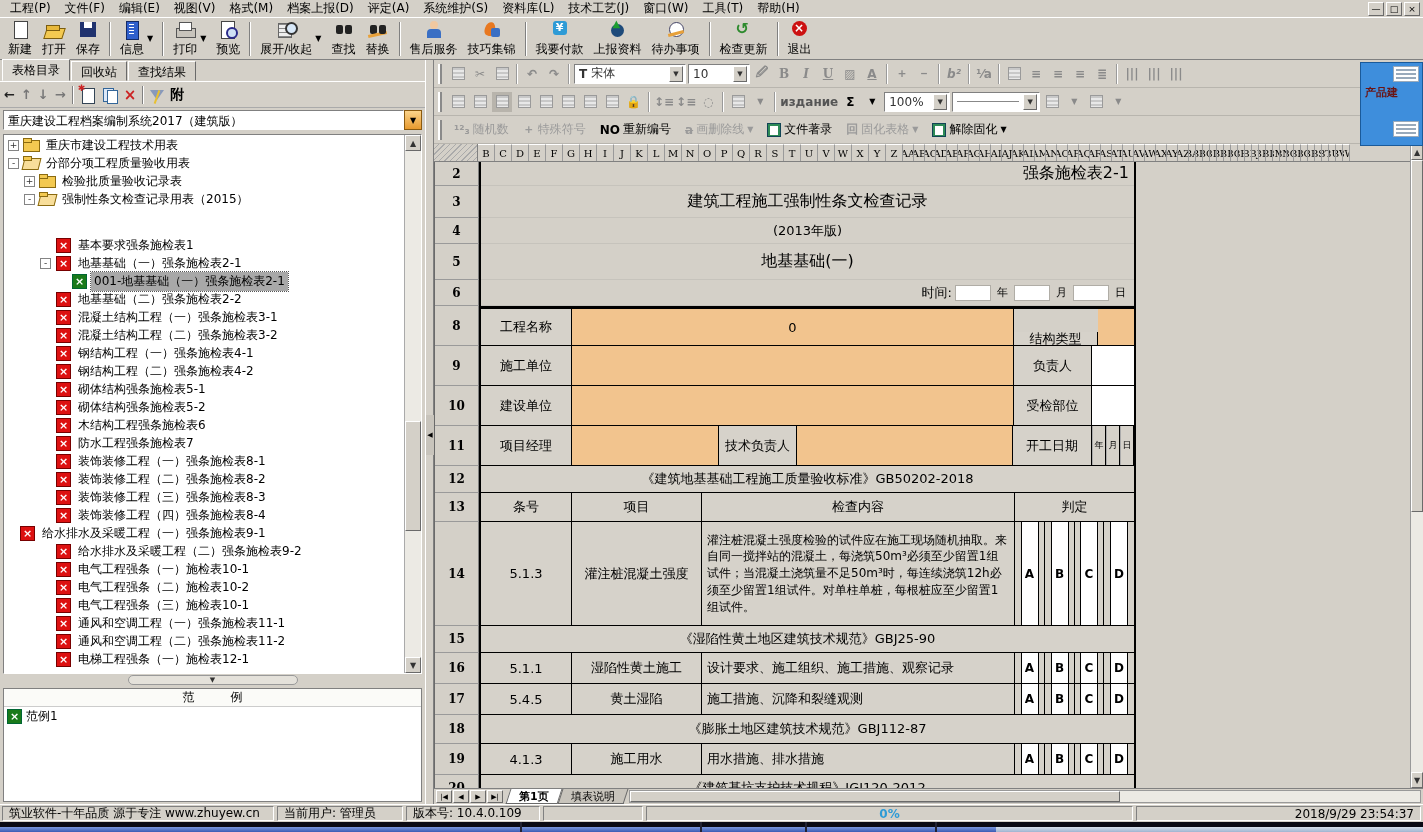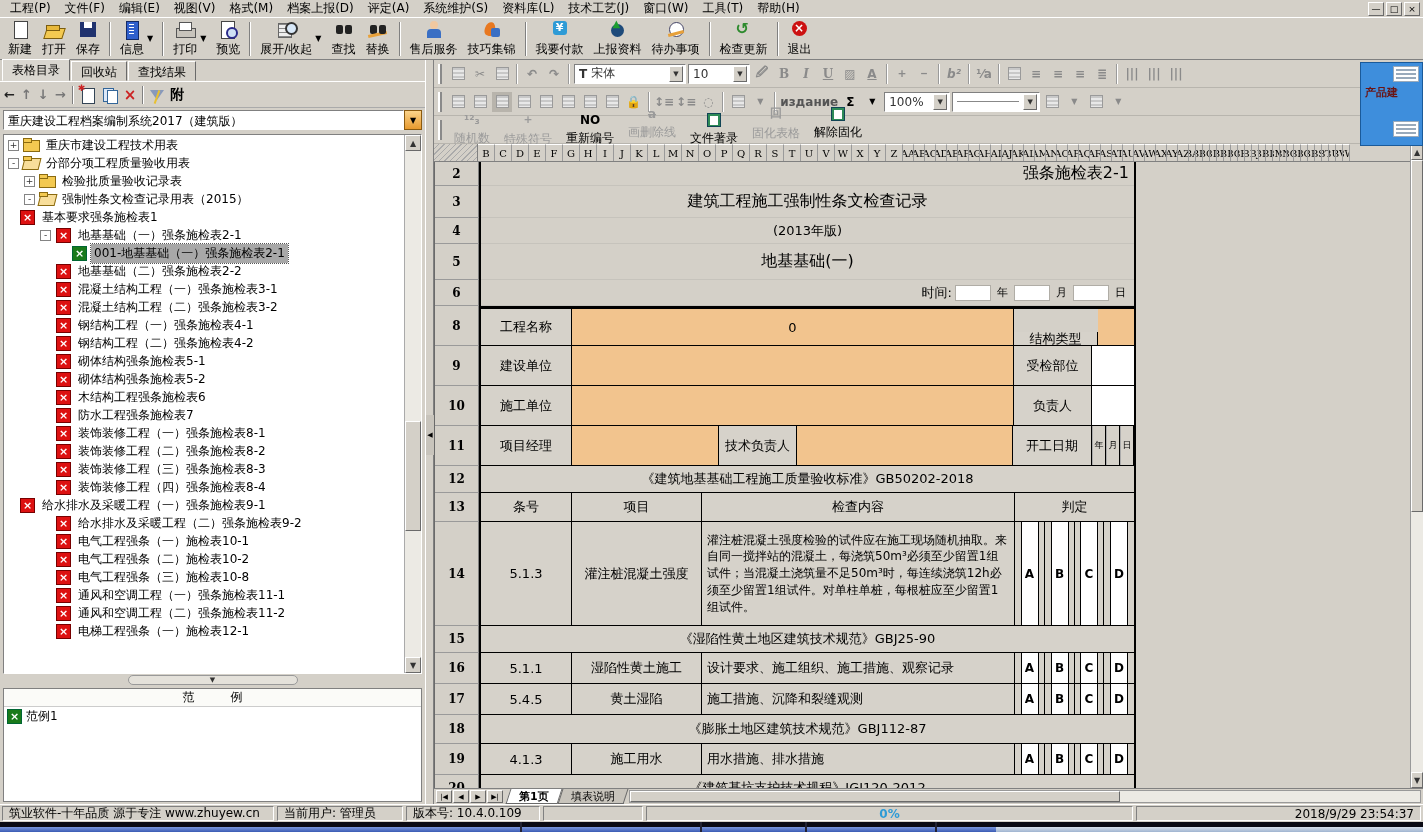--- a/index.html
+++ b/index.html
@@ -101,21 +101,21 @@
 
   
   .right-panel{position:absolute;left:434px;top:60px;right:0;bottom:28px;background:#D4D0C8;display:flex;flex-direction:column;}
   .fmt-row{height:28px;display:flex;align-items:center;gap:2px;padding:0 4px;border-bottom:1px solid #b8b5ae;background:#D4D0C8;flex:none;}
   .grip{width:3px;height:20px;border-left:2px solid #fff;border-right:2px solid #8a8a8a;margin-right:4px;}
   .fi{min-width:20px;height:20px;display:flex;align-items:center;justify-content:center;color:#8a8a8a;font-weight:bold;font-size:12px;}
   .fi .box{width:13px;height:13px;border:1px solid #9a9a9a;background:repeating-linear-gradient(#c8c8c8 0 2px,#e8e8e8 2px 4px);}
   .fsep{width:2px;height:20px;border-left:1px solid #9a9a9a;border-right:1px solid #fff;margin:0 2px;}
   .fcombo{height:20px;background:#fff;border:1px solid;border-color:#808080 #fff #fff #808080;display:flex;align-items:center;padding:0 2px 0 4px;gap:4px;color:#555;}
   .fcombo .dd{width:14px;height:16px;background:#D4D0C8;border:1px solid;border-color:#fff #6a6a6a #6a6a6a #fff;font-size:7px;display:flex;align-items:center;justify-content:center;color:#333;}
-  .r3-item{display:flex;align-items:center;gap:3px;padding:0 6px;color:#9a9a9a;white-space:nowrap;flex-direction:column;}
+  .r3-item{display:flex;align-items:center;gap:3px;padding:0 6px;color:#9a9a9a;white-space:nowrap;}
   .r3-item.on{color:#000;}
   .r3-pre{font-weight:bold;}
   .r3-docico{width:14px;height:14px;background:#2E8B57;border:1px solid #145;position:relative;}
   .r3-docico::after{content:"";position:absolute;left:2px;top:2px;width:8px;height:9px;background:#fff;}
 
   
   .promo{position:absolute;right:0;top:2px;width:63px;height:84px;background:#3E8EDC;border:1px solid #1a5a9a;z-index:6;overflow:hidden;}
   .promo .card{position:absolute;right:3px;width:26px;height:16px;background:#fff;border:1px solid #9ab;}
   .promo .card i{display:block;margin:2px;height:2px;background:#9ab;}
   .promo-text{position:absolute;left:4px;top:22px;color:#6a1414;font-size:11px;font-weight:bold;white-space:nowrap;}
@@ -350,21 +350,21 @@
         <div class="tree-row" style="padding-left: 20px;">
           <span class="expander">+</span>
           <span class="tico fc"></span>
           <span class="tree-label">检验批质量验收记录表</span>
         </div>
         <div class="tree-row" style="padding-left: 20px;">
           <span class="expander">-</span>
           <span class="tico fo"></span>
           <span class="tree-label">强制性条文检查记录用表（2015）</span>
         </div>
-        <div class="tree-row" style="">
+        <div class="tree-row" style="padding-left: 36px; margin-top: 28px;">
           <span style="width: 15px;"></span>
           <span class="tico r"></span>
           <span class="tree-label">基本要求强条施检表1</span>
         </div>
         <div class="tree-row" style="padding-left: 36px;">
           <span class="expander">-</span>
           <span class="tico r"></span>
           <span class="tree-label">地基基础（一）强条施检表2-1</span>
         </div>
         <div class="tree-row" style="padding-left: 52px;">
@@ -453,21 +453,21 @@
           <span class="tree-label">电气工程强条（一）施检表10-1</span>
         </div>
         <div class="tree-row" style="padding-left: 36px;">
           <span style="width: 15px;"></span>
           <span class="tico r"></span>
           <span class="tree-label">电气工程强条（二）施检表10-2</span>
         </div>
         <div class="tree-row" style="padding-left: 36px;">
           <span style="width: 15px;"></span>
           <span class="tico r"></span>
-          <span class="tree-label">电气工程强条（三）施检表10-8</span>
+          <span class="tree-label">电气工程强条（三）施检表10-1</span>
         </div>
         <div class="tree-row" style="padding-left: 36px;">
           <span style="width: 15px;"></span>
           <span class="tico r"></span>
           <span class="tree-label">通风和空调工程（一）强条施检表11-1</span>
         </div>
         <div class="tree-row" style="padding-left: 36px;">
           <span style="width: 15px;"></span>
           <span class="tico r"></span>
           <span class="tree-label">通风和空调工程（二）强条施检表11-2</span>
@@ -771,29 +771,29 @@
             <span class="tunit">日</span>
           </div>
         </div>
         <div class="frow tstart tline" style="height: 40px;">
           <div class="fcell bg-g" style="width: 91px;">工程名称</div>
           <div class="fcell bg-p" style="width: 442px;">0</div>
           <div class="fcell bg-g" style="width: 84px; margin-top: 23px;">结构类型</div>
           <div class="fcell bg-p" style="width: 42px;"></div>
         </div>
         <div class="frow tline" style="height: 40px;">
+          <div class="fcell bg-g" style="width: 91px;">施工单位</div>
+          <div class="fcell bg-p" style="width: 442px;"></div>
+          <div class="fcell bg-g" style="width: 78px;">负责人</div>
+          <div class="fcell bg-w" style="width: 42px;"></div>
+        </div>
+        <div class="frow tline" style="height: 40px;">
           <div class="fcell bg-g" style="width: 91px;">建设单位</div>
           <div class="fcell bg-p" style="width: 442px;"></div>
           <div class="fcell bg-g" style="width: 78px;">受检部位</div>
-          <div class="fcell bg-w" style="width: 42px;"></div>
-        </div>
-        <div class="frow tline" style="height: 40px;">
-          <div class="fcell bg-g" style="width: 91px;">施工单位</div>
-          <div class="fcell bg-p" style="width: 442px;"></div>
-          <div class="fcell bg-g" style="width: 78px;">负责人</div>
           <div class="fcell bg-w" style="width: 42px;"></div>
         </div>
         <div class="frow tline" style="height: 40px;">
           <div class="fcell bg-g" style="width: 91px;">项目经理</div>
           <div class="fcell bg-p" style="width: 147px;"></div>
           <div class="fcell bg-g" style="width: 78px;">技术负责人</div>
           <div class="fcell bg-p" style="width: 216px;"></div>
           <div class="fcell bg-g" style="width: 79px;">开工日期</div>
           <div class="ucell" style="width: 14px;">
             <span class="ub"></span>

